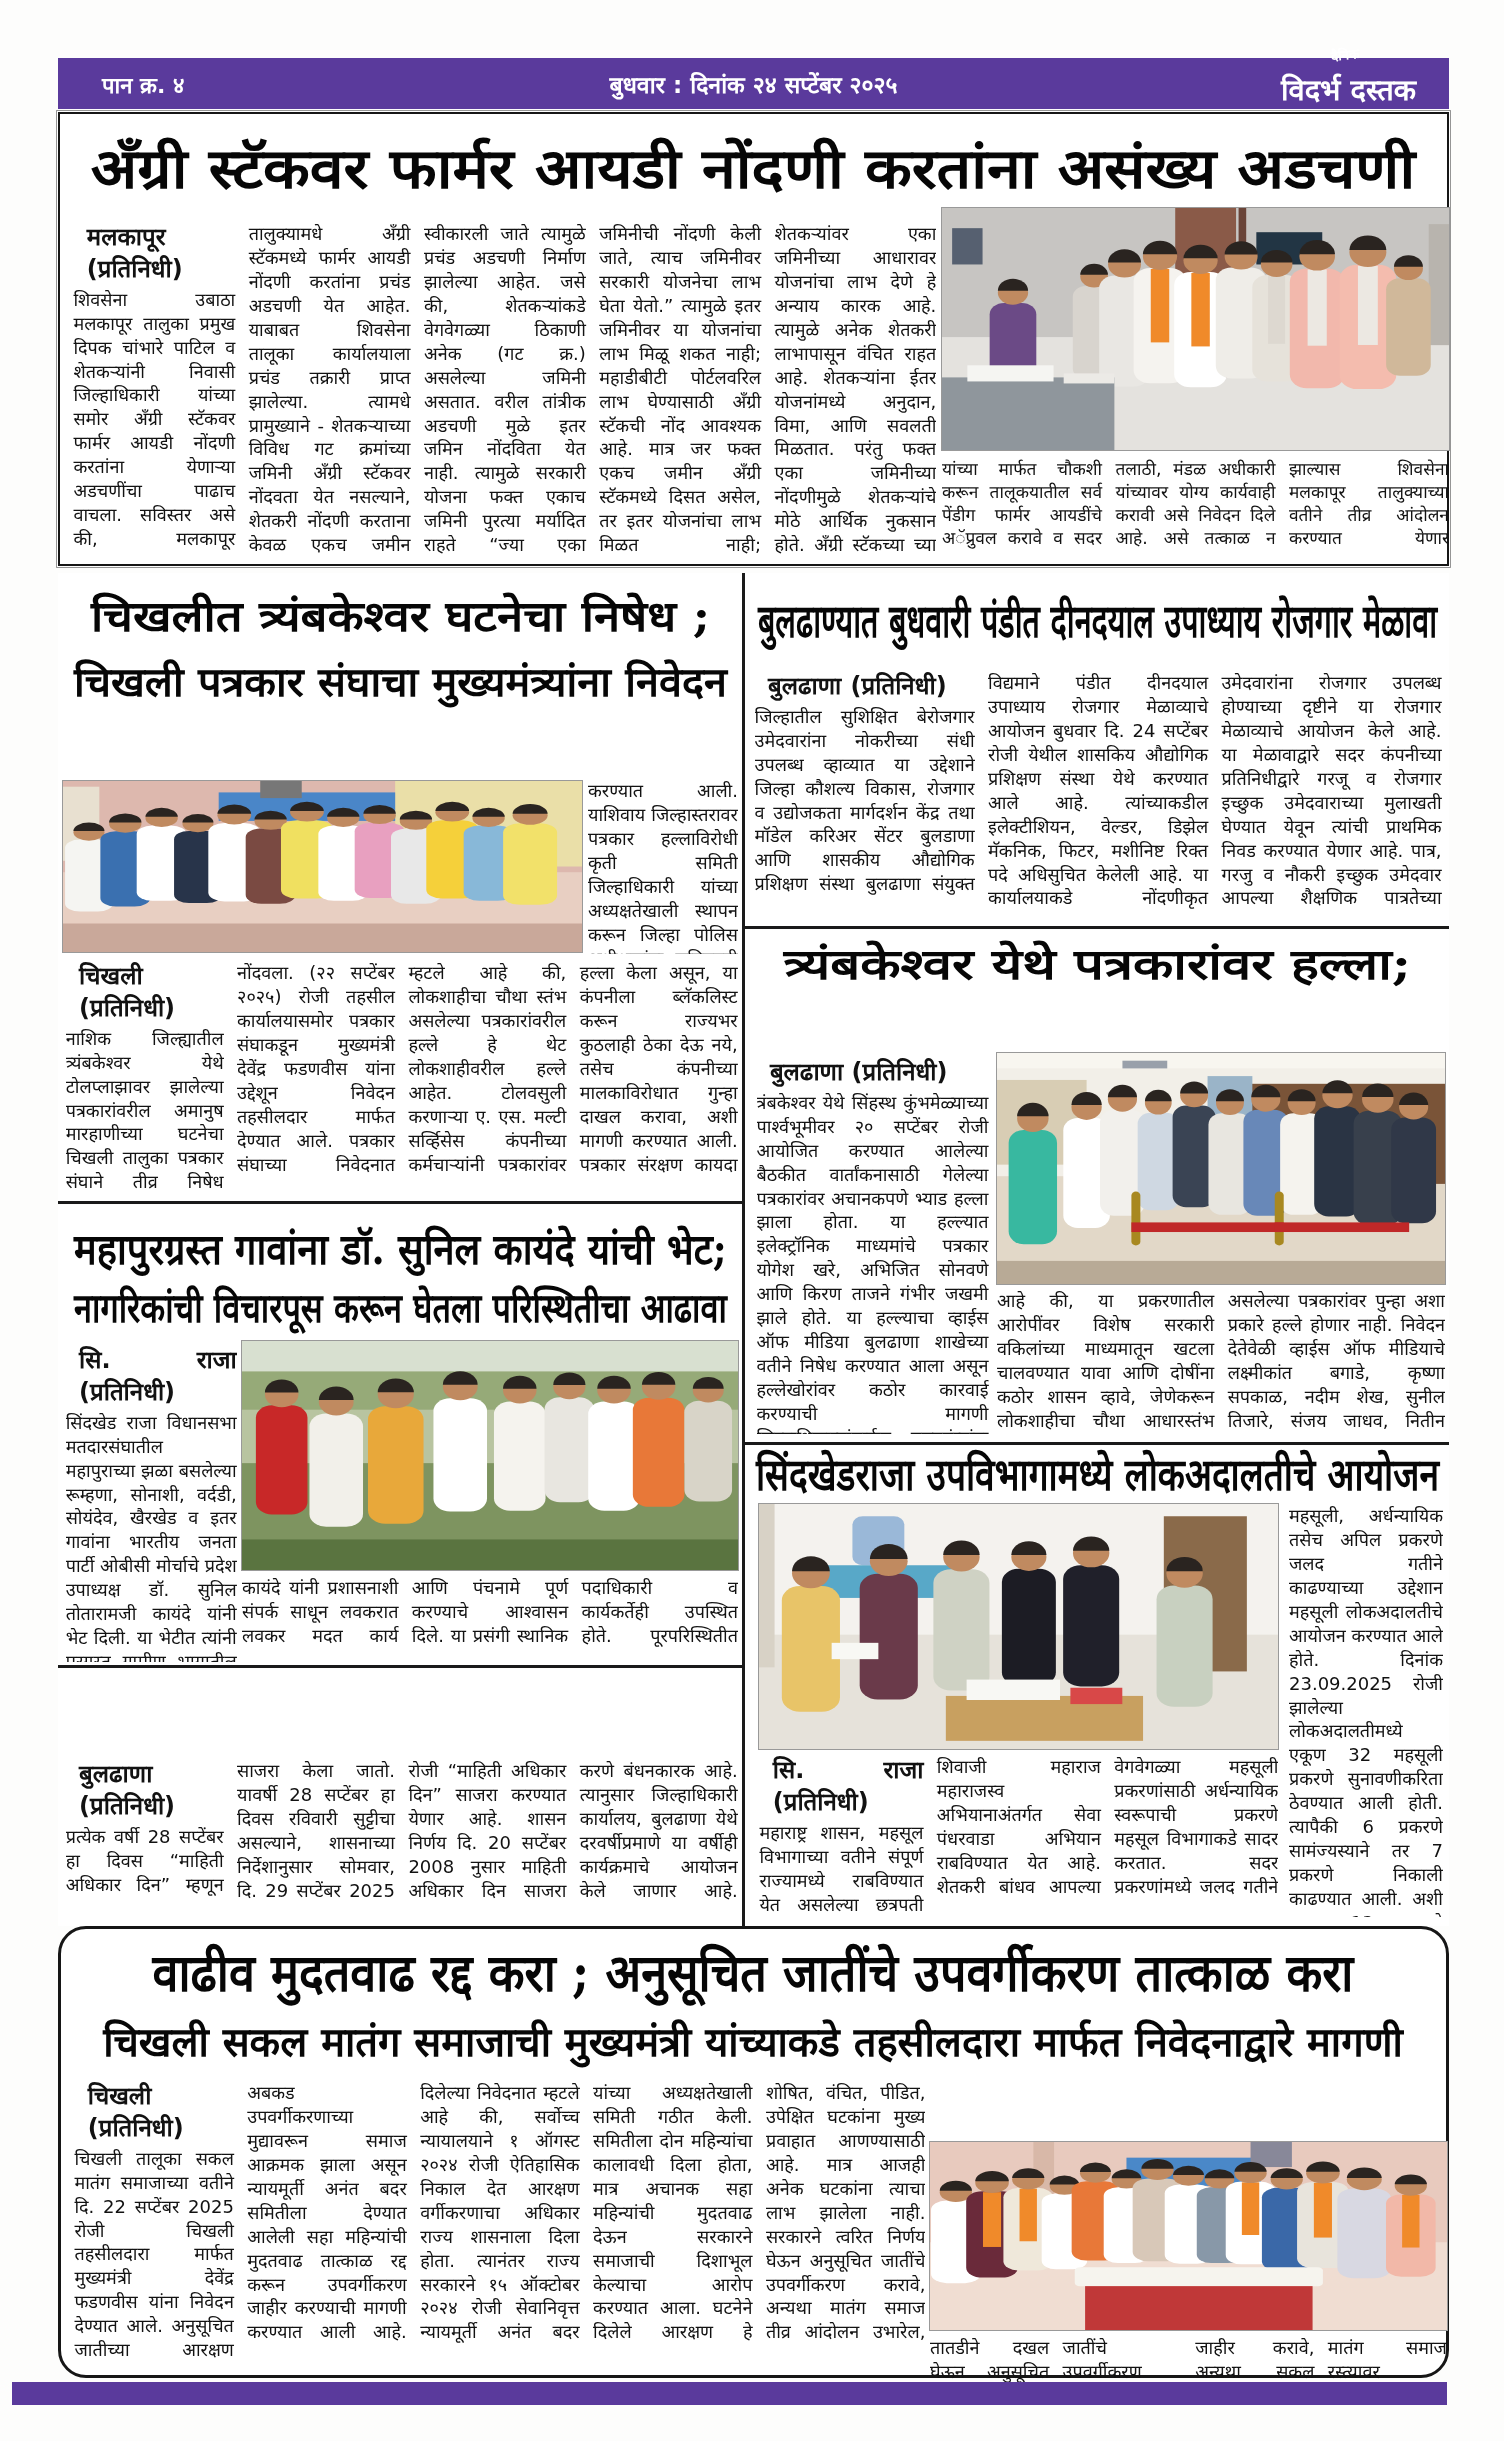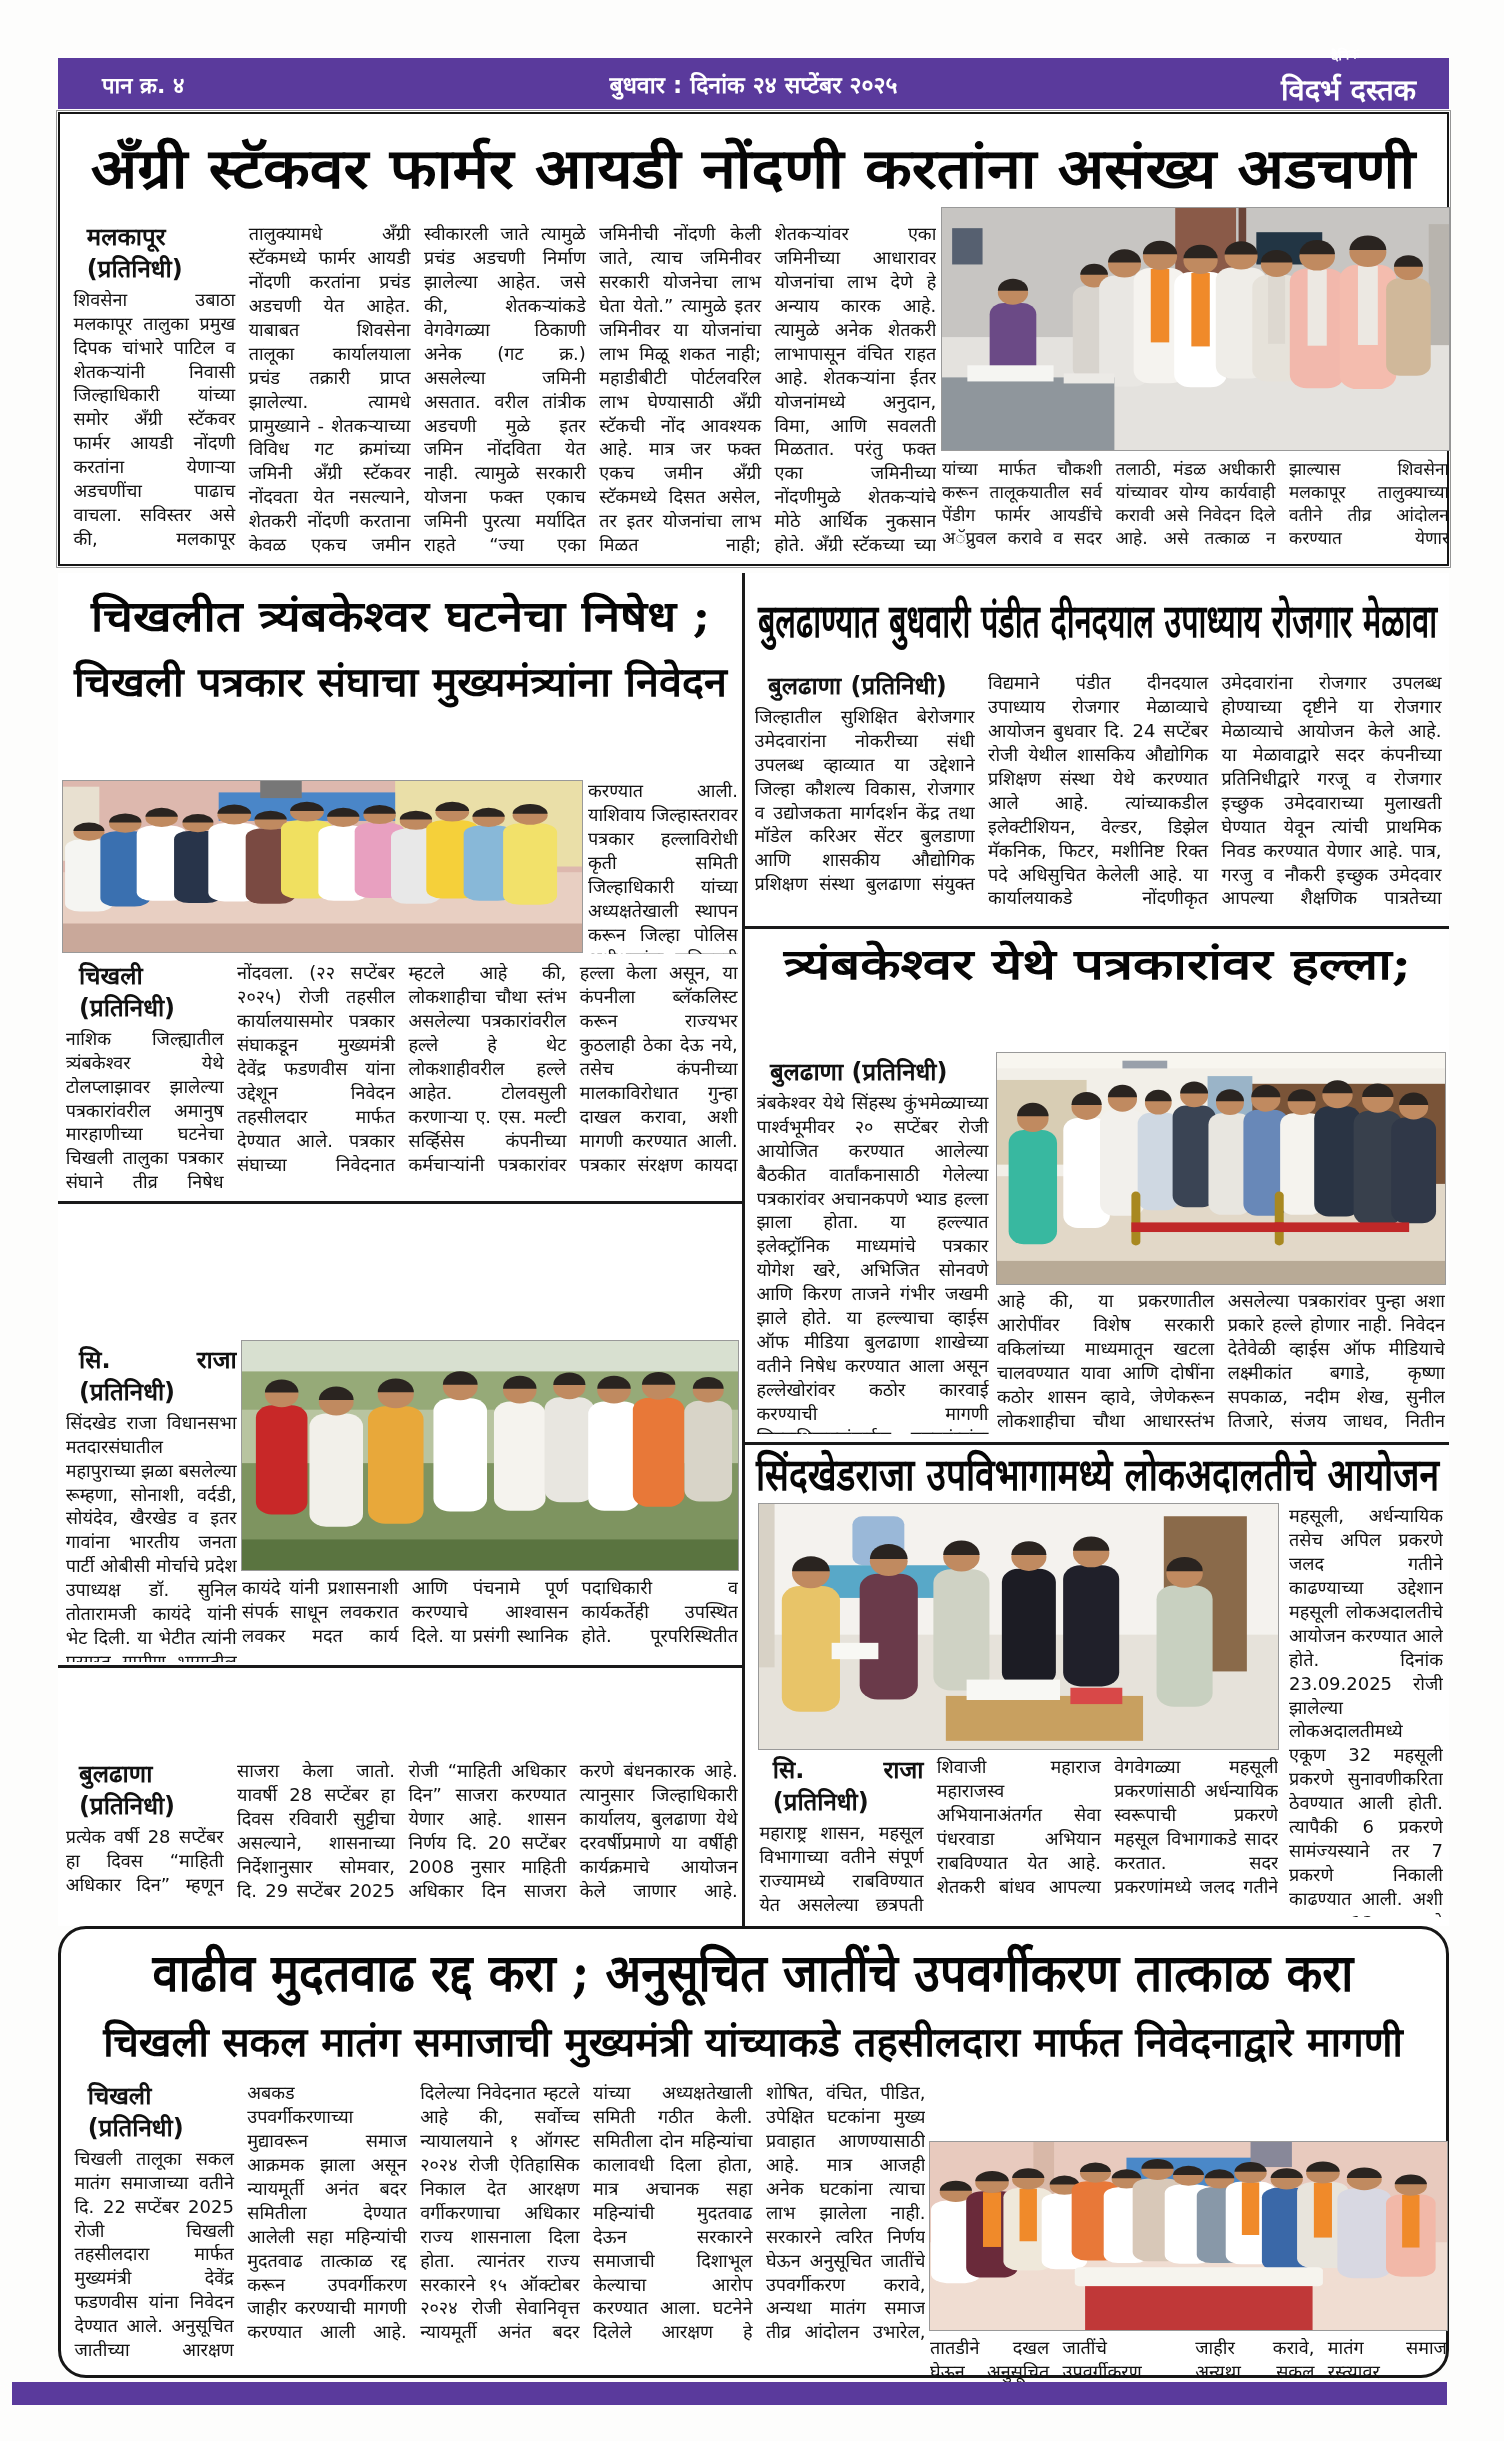--- a/index.html
+++ b/index.html
@@ -236,20 +236,30 @@
         <rect x="62" y="36" width="2" height="14" fill="#a88820" rx="1"></rect>
         <rect x="30" y="44" width="34" height="2.5" fill="#c02828" rx="0"></rect>
         <rect x="62" y="44" width="30" height="2.5" fill="#c02828" rx="0"></rect>
         <rect x="0" y="54" width="100" height="6" fill="#b8aa96" rx="0"></rect>
       </svg>
   </div>
   <div class="abs cols" style="left:252px;top:359px;width:448px;height:146px;column-count:2;">आहे की, या प्रकरणातील आरोपींवर विशेष सरकारी वकिलांच्या माध्यमातून खटला चालवण्यात यावा आणि दोषींना कठोर शासन व्हावे, जेणेकरून लोकशाहीचा चौथा आधारस्तंभ असलेल्या पत्रकारांवर पुन्हा अशा प्रकारे हल्ले होणार नाही. निवेदन देतेवेळी व्हाईस ऑफ मीडियाचे लक्ष्मीकांत बगाडे, कृष्णा सपकाळ, नदीम शेख, सुनील तिजारे, संजय जाधव, नितीन कानडजे, संदीप शुक्ला, गणेश उबरहंडे, निलेश राऊत, जमीर शाह, इरफान शाह, अखिल शाहा, संदीप वानखेडे, निलेश शहाकार, मुजाहिद शाह, दिगंबर कंकाळ, अक्षय थिगळे, अनंता काशीकर आदी उपस्थित होते.</div>
 </div>
 
 <div class="abs article" style="left:58px;top:1205px;width:685px;height:462px;">
+  <div class="abs" style="left:5.8px;top:15.4px;width:673px;height:58px;">
+    <svg class="headline-svg" viewBox="0 0 701 60" width="673" height="58">
+        <text x="50%" y="76%" text-anchor="middle" textLength="97%" lengthAdjust="spacingAndGlyphs" font-size="44">महापुरग्रस्त गावांना डॉ. सुनिल कायंदे यांची भेट;</text>
+      </svg>
+  </div>
+  <div class="abs" style="left:5.8px;top:75px;width:673px;height:56px;">
+    <svg class="headline-svg" viewBox="0 0 701 58" width="673" height="56">
+        <text x="50%" y="76%" text-anchor="middle" textLength="97%" lengthAdjust="spacingAndGlyphs" font-size="42">नागरिकांची विचारपूस करून घेतला परिस्थितीचा आढावा</text>
+      </svg>
+  </div>
   <div class="abs single" style="left:7.7px;top:140px;width:171px;height:317px;">
     <strong class="dateline">सि. राजा (प्रतिनिधी)</strong>
     <span>सिंदखेड राजा विधानसभा मतदारसंघातील महापुराच्या झळा बसलेल्या रूम्हणा, सोनाशी, वर्दडी, सोयंदेव, खैरखेड व इतर गावांना भारतीय जनता पार्टी ओबीसी मोर्चाचे प्रदेश उपाध्यक्ष डॉ. सुनिल तोतारामजी कायंदे यांनी भेट दिली. या भेटीत त्यांनी पूरग्रस्त ग्रामीण भागातील नागरिकांची भेट घेऊन त्यांच्या अडचणी जाणून घेतल्या तसेच नुकसानग्रस्त शेतजमिनी, घरे व पायाभूत सुविधा याबाबत माहिती घेतली. डॉ.</span>
   </div>
   <div class="abs photo" style="left:184px;top:136px;width:496px;height:229px;">
     <svg viewBox="0 0 100 60" preserveAspectRatio="none">
         <rect x="0" y="0" width="100" height="60" fill="#7e9460"></rect>
         <rect x="0" y="0" width="100" height="32" fill="#b8c4a0"></rect>
         <rect x="0" y="0" width="100" height="8" fill="#d8e0d0" rx="0"></rect>
         <rect x="0" y="8" width="100" height="10" fill="#96aa78" rx="0"></rect>

